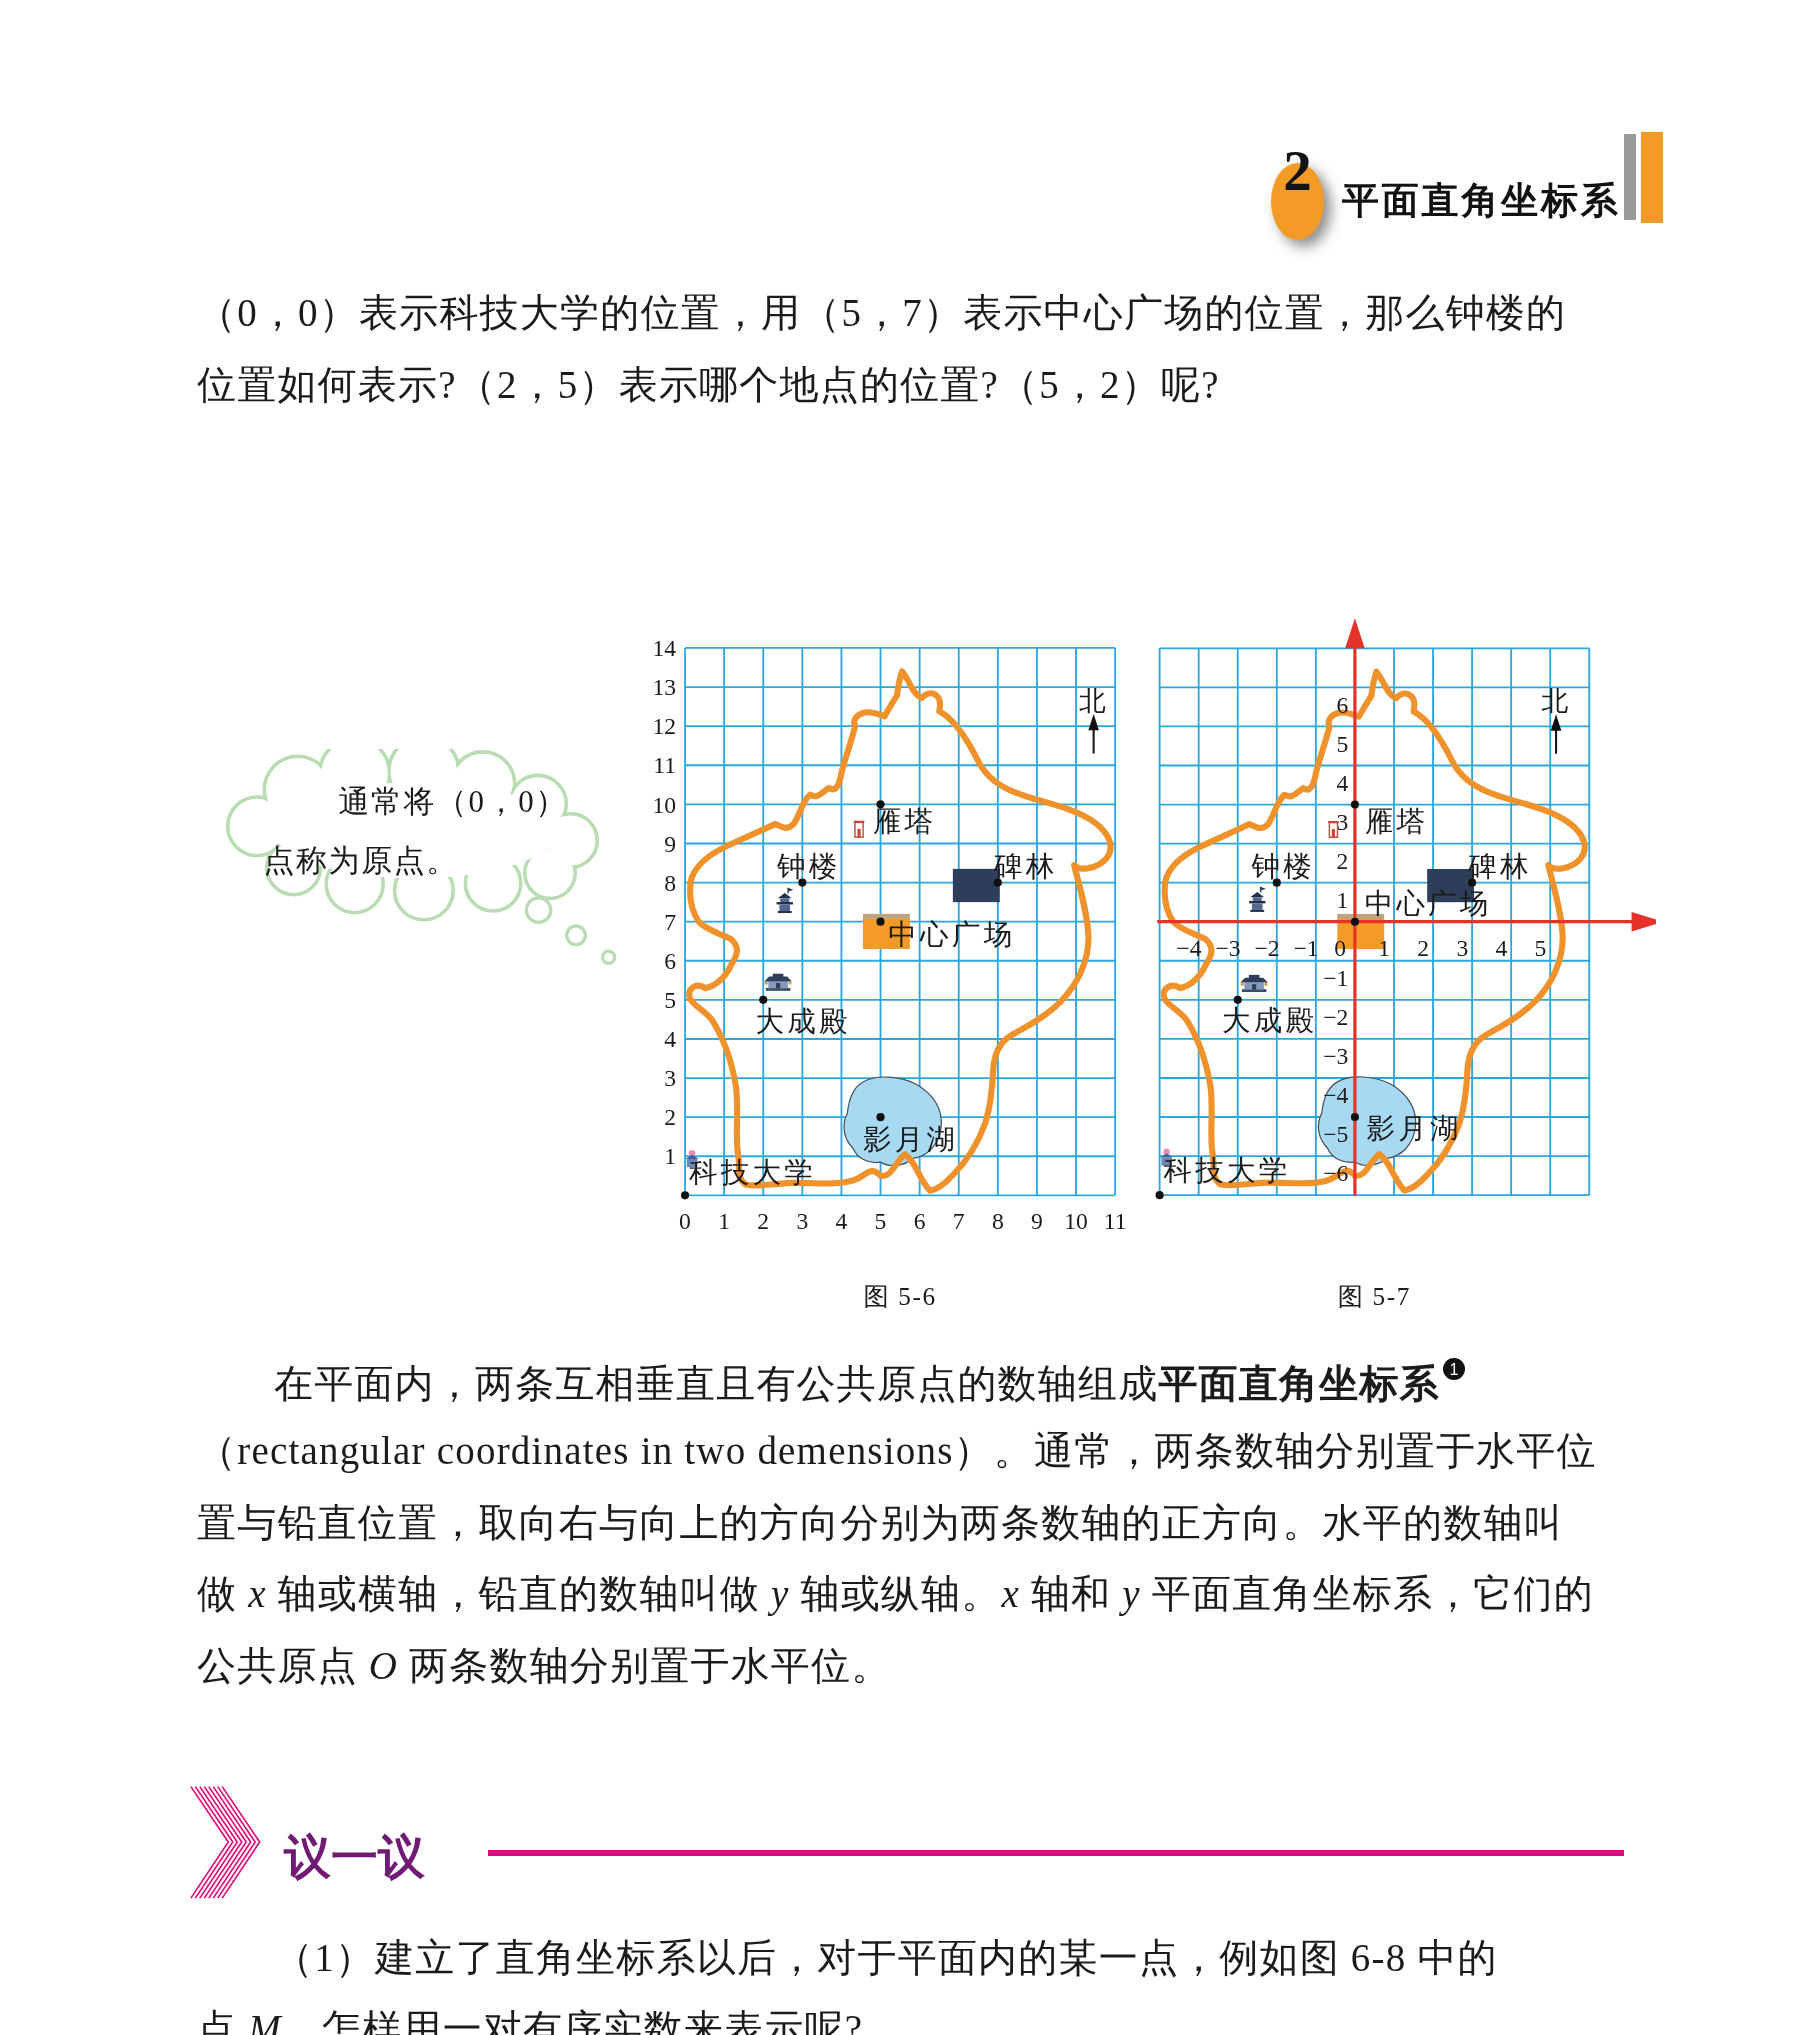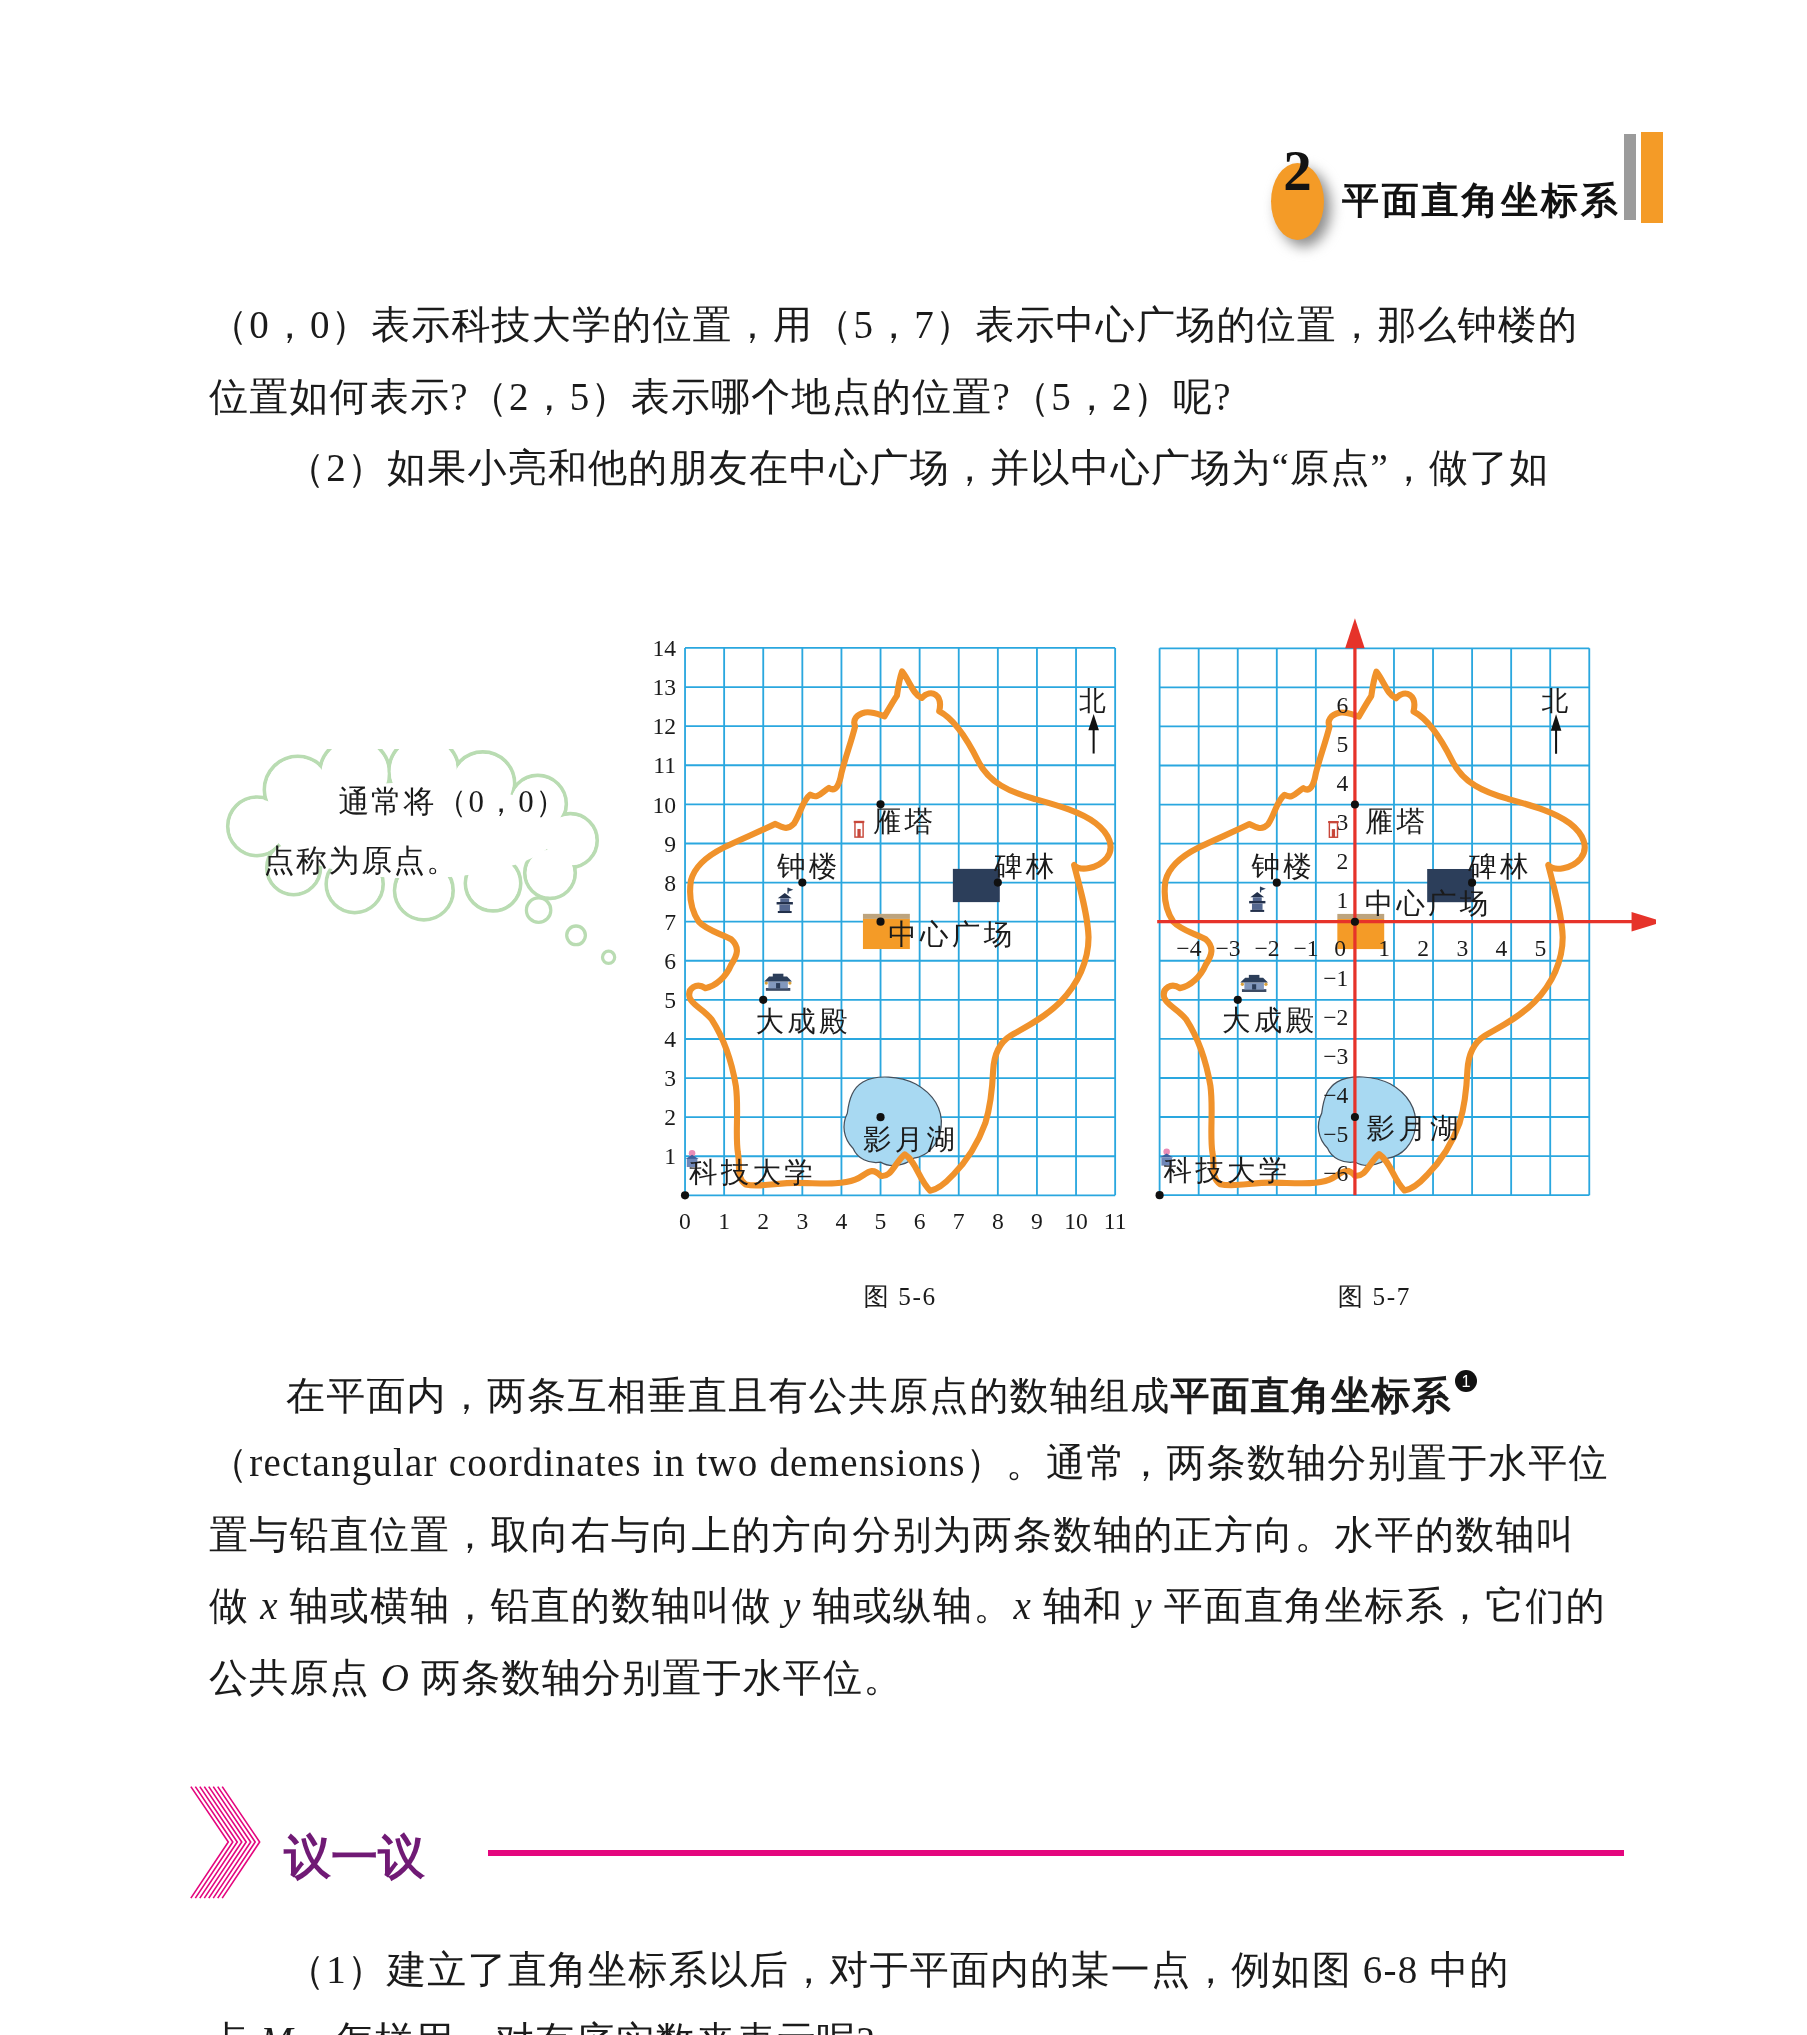--- a/index.html
+++ b/index.html
@@ -1,20 +1,20 @@
 <!DOCTYPE html>
 <html style="font-size:6.5px"><head>
 <meta charset="utf-8">
 <style>
   html,body{margin:0;padding:0;background:#ffffff;}
   .page{position:relative;width:1808px;height:2558px;background:#ffffff;overflow:hidden;
         font-family:"Liberation Serif","DejaVu Serif",serif;color:#1b1b1b;}
   .abs{position:absolute;}
-  .bodyline{position:absolute;left:209px;width:1449px;font-size:39px;line-height:1.15;
-            letter-spacing:1.2px;white-space:nowrap;margin-top:12px;}
+  .bodyline{position:absolute;left:197px;width:1449px;font-size:39px;line-height:1.15;
+            letter-spacing:1.2px;white-space:nowrap;}
   .indent{padding-left:77px;}
   .i{font-style:italic;}
   .b{font-weight:bold;}
   .sup-badge{display:inline-block;width:22px;height:22px;border-radius:50%;background:#111;
              color:#fff;font-size:16.3px;line-height:22px;text-align:center;vertical-align:22.4px;
              margin-left:3.3px;font-family:"Liberation Sans",sans-serif;letter-spacing:0;}
   
   .badge-shadow{position:absolute;left:1277px;top:169px;width:54px;height:78px;border-radius:50%;
                 background:#8f8f8f;filter:blur(6.5px);}
   .badge{position:absolute;left:1271px;top:163px;width:53px;height:77px;border-radius:50%;
@@ -38,21 +38,20 @@
 
   <div class="badge-shadow"></div>
   <div class="badge"></div>
   <div class="badge-num">2</div>
   <div class="page-title">平面直角坐标系</div>
   <div class="bar gray"></div>
   <div class="bar orange"></div>
 
   <div class="bodyline" style="top:291px">（0，0）表示科技大学的位置，用（5，7）表示中心广场的位置，那么钟楼的</div>
   <div class="bodyline" style="top:363px">位置如何表示?（2，5）表示哪个地点的位置?（5，2）呢?</div>
-  <div class="bodyline indent" style="top:434px">（2）如果小亮和他的朋友在中心广场，并以中心广场为“原点”，做了如</div>
 
   <svg class="abs" style="left:212px;top:749px" width="440" height="236" viewBox="0 0 1080 580">
     <g id="cloud-puffs">
         <circle cx="110" cy="190" r="72" fill="#fff" stroke="#b9dcb2" stroke-width="9"></circle>
         <circle cx="210" cy="100" r="82" fill="#fff" stroke="#b9dcb2" stroke-width="9"></circle>
         <circle cx="350" cy="60" r="86" fill="#fff" stroke="#b9dcb2" stroke-width="9"></circle>
         <circle cx="520" cy="55" r="86" fill="#fff" stroke="#b9dcb2" stroke-width="9"></circle>
         <circle cx="665" cy="85" r="78" fill="#fff" stroke="#b9dcb2" stroke-width="9"></circle>
         <circle cx="800" cy="135" r="70" fill="#fff" stroke="#b9dcb2" stroke-width="9"></circle>
         <circle cx="880" cy="225" r="66" fill="#fff" stroke="#b9dcb2" stroke-width="9"></circle>

